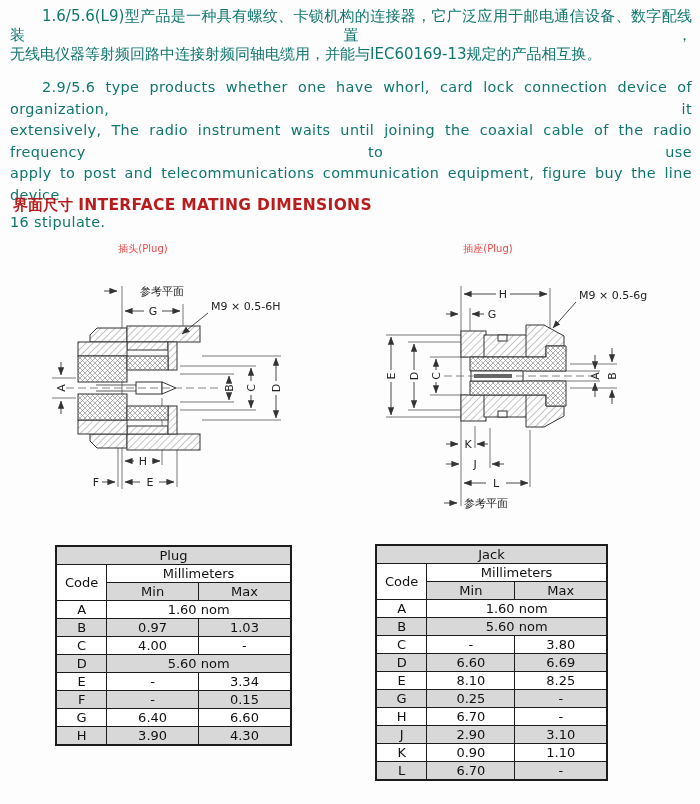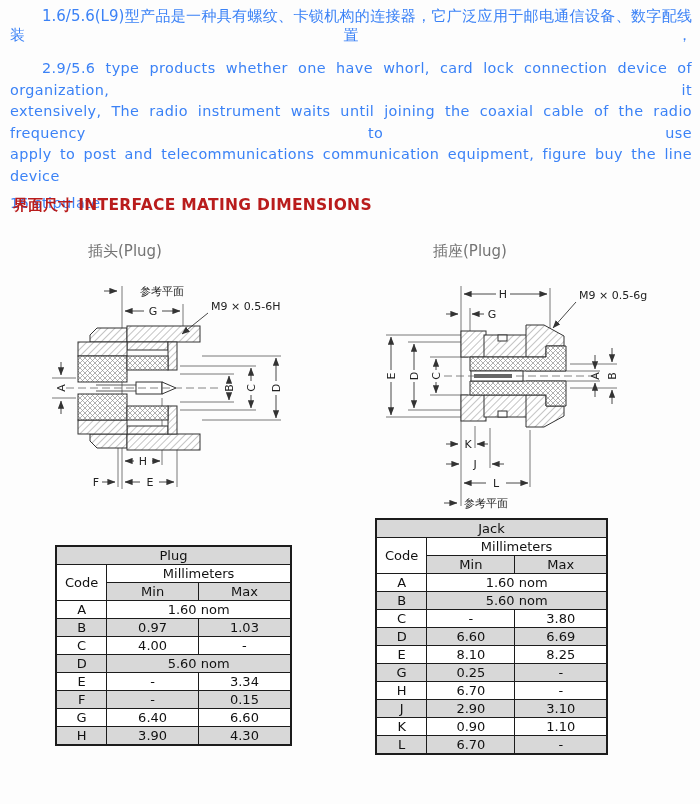--- a/index.html
+++ b/index.html
@@ -1,56 +1,57 @@
 <!DOCTYPE html>
 <html><head>
 <meta charset="utf-8">
 <style>
   * { margin:0; padding:0; box-sizing:border-box; }
   body { background:#ffffff; font-family:"DejaVu Sans", sans-serif; color:#1a1a1a; }
   #page { position:relative; width:700px; height:804px; background:#fdfdfd; overflow:hidden; }
 
   
   #intro { position:absolute; left:10px; top:7px; width:682px; }
-  .zl, .el { font-size:15px; line-height:19px; color:#3b82f6; }
+  .zl, .el { font-size:15px; line-height:19px; color:#0f766e; }
   .el { font-size:14.4px; line-height:21.5px; letter-spacing:0.4px; }
   .just { text-align:justify; text-align-last:justify; }
   .ind { text-indent:32px; }
   .en-block { margin-top:13px; }
   .last-line { margin-top:6px; text-align:left; }
 
   
   #section-heading { position:absolute; left:13px; top:196px; font-weight:bold; font-size:15px; color:#b91c1c; }
   #section-heading .en { font-size:15.5px; letter-spacing:0.3px; }
 
   
-  .diagram-caption { position:absolute; top:242px; width:110px; text-align:left; font-size:15px; color:#737373; }
+  .diagram-caption { position:absolute; top:242px; width:110px; text-align:center; font-size:10px; color:#ef4444; }
   #caption-plug { left:88px; }
   #caption-jack { left:433px; }
 
   svg.drawing { position:absolute; }
   #svg-plug { left:30px; top:278px; }
   #svg-jack { left:358px; top:278px; }
   svg text { font-family:"DejaVu Sans", sans-serif; font-size:11px; fill:#222; }
 
   
   table.dim-table { position:absolute; border-collapse:collapse; font-size:13px; color:#111; background:#fff; }
   #table-plug { left:55px; top:545px; width:237px; }
-  #table-jack { left:375px; top:518px; width:233px; }
+  #table-jack { left:375px; top:544px; width:233px; }
   table.dim-table td, table.dim-table th { border:1px solid #1c1c1c; height:14px; text-align:center; font-weight:normal; padding:0 8px; line-height:17px; }
   table.dim-table { border:2px solid #1c1c1c; }
   .shade { background:#d8d8d8; }
 </style>
 </head>
 <body>
 
 <div id="page">
 
   <div id="intro">
     <div class="zl just ind">1.6/5.6(L9)型产品是一种具有螺纹、卡锁机构的连接器，它广泛应用于邮电通信设备、数字配线装置，</div>
+    <div class="zl">无线电仪器等射频回路中连接射频同轴电缆用，并能与IEC60169-13规定的产品相互换。</div>
     <div class="en-block">
       <div class="el just ind">2.9/5.6 type products whether one have whorl, card lock connection device of organization, it</div>
       <div class="el just">extensively, The radio instrument waits until joining the coaxial cable of the radio frequency to use</div>
       <div class="el just">apply to post and telecommunications communication equipment, figure buy the line device</div>
       <div class="el last-line">16 stipulate.</div>
     </div>
   </div>
 
   <div id="section-heading">
     <span class="zh">界面尺寸</span>

